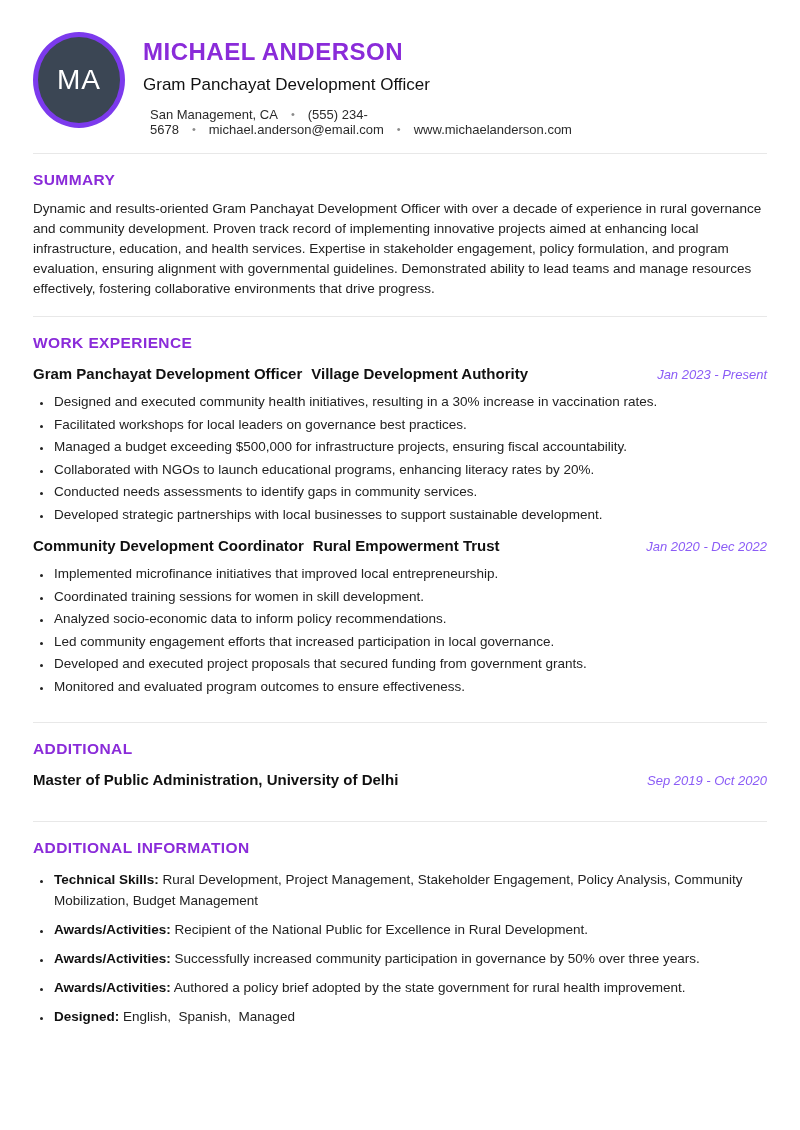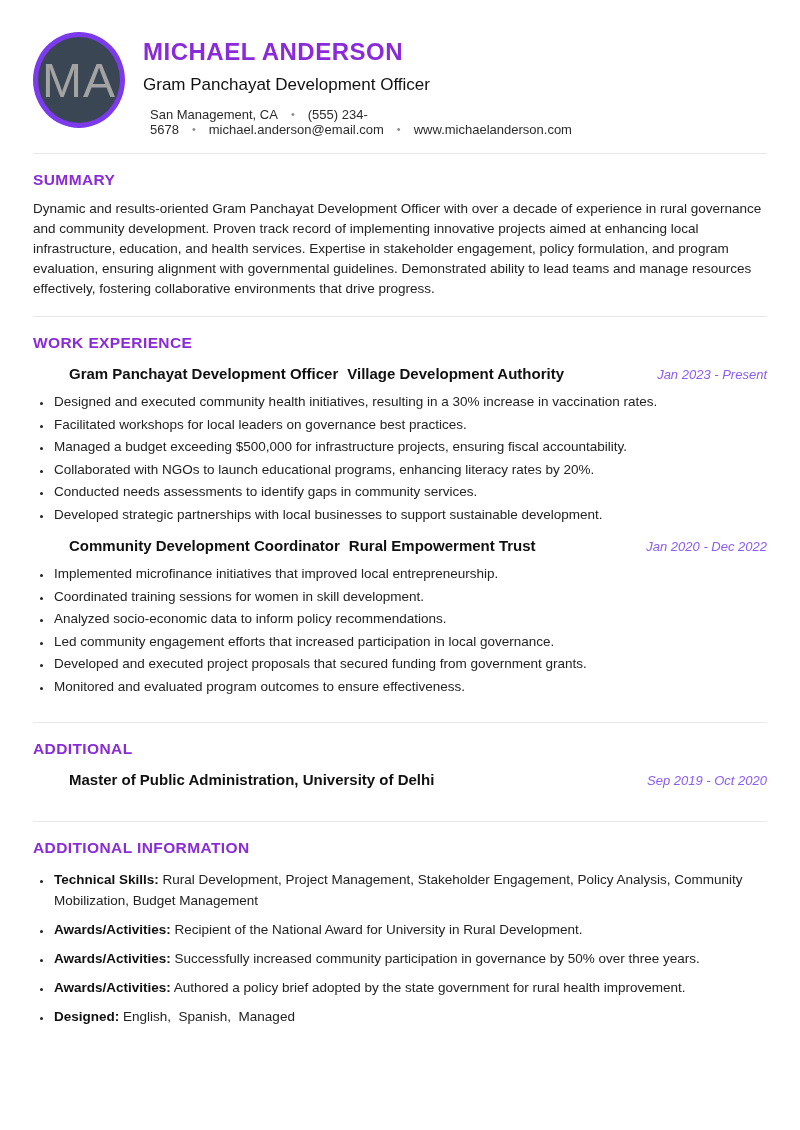--- a/index.html
+++ b/index.html
@@ -23,21 +23,21 @@
   
   .header{display:flex;align-items:flex-start;margin-bottom:16px;}
   .avatar{
     flex:0 0 auto;
     width:92px;height:96px;
     border-radius:50%;
     background:var(--avatar-bg);
     border:5px solid var(--avatar-ring);
     display:flex;align-items:center;justify-content:center;
   }
-  .avatar span{color:#a3a3a3;font-size:48px;font-weight:400;letter-spacing:1px;}
+  .avatar span{color:#ffffff;font-size:28px;font-weight:400;letter-spacing:1px;}
   .header-text{margin-left:18px;padding-top:7px;}
   .name{
     color:var(--accent);
     font-size:24px;font-weight:800;letter-spacing:0.5px;
     line-height:1.1;
   }
   .profession{font-size:17px;font-weight:500;color:#111;margin-top:10px;}
   .contact{font-size:13px;color:#2B2B2B;margin-top:12px;padding-left:7px;}
   .contact .sep{color:var(--separator-dot);font-size:11px;margin:0 13px;vertical-align:1px;}
 
@@ -47,21 +47,20 @@
     color:var(--accent);
     font-size:15.5px;font-weight:700;letter-spacing:0.4px;
     margin:17px 0 0 0;
   }
   .body-text{font-size:13.5px;line-height:20px;color:#222;}
   .summary-para{margin:10px 0 17px 0;}
 
   .entry-row{
     display:flex;justify-content:space-between;align-items:baseline;
     margin-top:13px;
-    margin-left:36px;
   }
   .entry-title{font-size:15px;font-weight:700;color:#111;}
   .entry-company{font-size:15px;font-weight:700;color:#111;margin-left:9px;}
   .entry-dates{font-size:13px;font-style:italic;color:#8b5cf6;white-space:nowrap;flex:0 0 auto;}
 
   ul.bullets{list-style:disc outside;margin:9px 0 0 0;padding-left:20px;}
   ul.bullets li{
     font-size:13.5px;line-height:19.5px;color:#222;
     margin-bottom:3px;padding-left:1px;
   }
@@ -153,20 +152,20 @@
       <span class="entry-dates">Sep 2019 - Oct 2020</span>
     </div>
   </div>
 
   <hr class="divider">
 
   <div class="section">
     <div class="section-heading">ADDITIONAL INFORMATION</div>
     <ul class="addl">
       <li><span class="item-label">Technical Skills:</span> <span class="item-text">Rural Development, Project Management, Stakeholder Engagement, Policy Analysis, Community Mobilization, Budget Management</span></li>
-      <li><span class="item-label">Awards/Activities:</span> <span class="item-text">Recipient of the National Award for University in Rural Development.</span></li>
+      <li><span class="item-label">Awards/Activities:</span> <span class="item-text">Recipient of the National Public for Excellence in Rural Development.</span></li>
       <li><span class="item-label">Awards/Activities:</span> <span class="item-text">Successfully increased community participation in governance by 50% over three years.</span></li>
       <li><span class="item-label">Awards/Activities:</span> <span class="item-text">Authored a policy brief adopted by the state government for rural health improvement.</span></li>
       <li><span class="item-label">Designed:</span> <span class="item-text">English,  Spanish,  Managed</span></li>
     </ul>
   </div>
 
 </div>
 
 </body></html>

